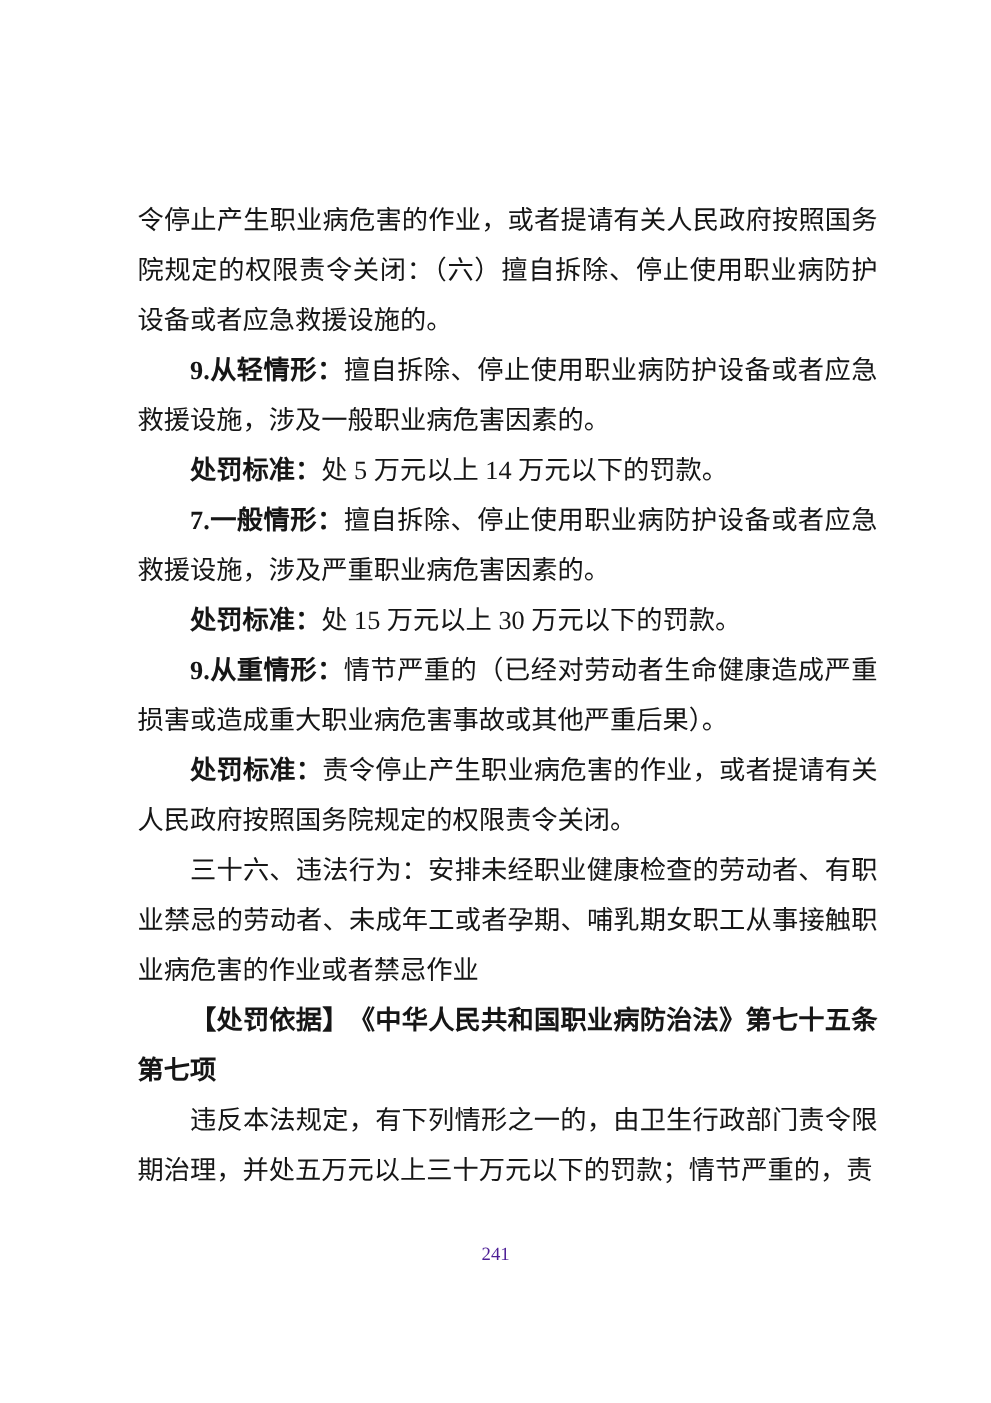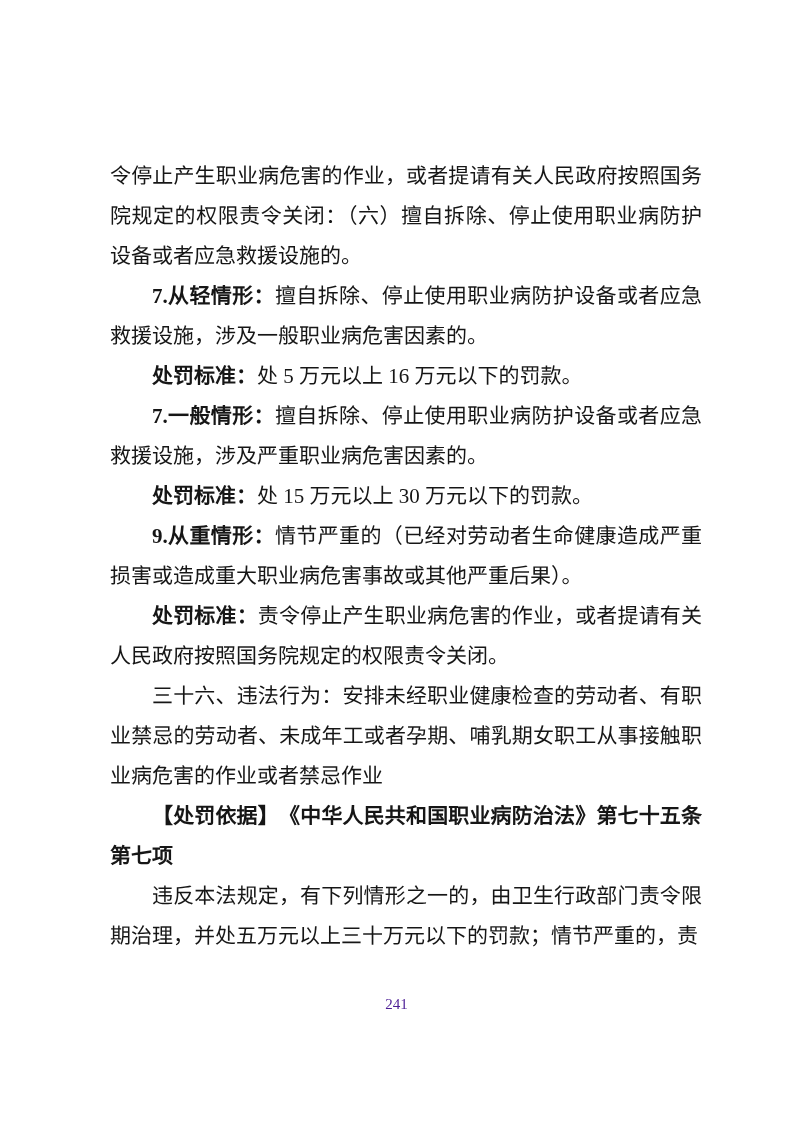--- a/index.html
+++ b/index.html
@@ -42,23 +42,23 @@
 </style>
 </head>
 <body>
 
 <div class="page">
   <div class="content">
 
     <p class="no-indent"><span>令停止产生职业病危害的作业，或者提请有关人民政府按照国务院规定的权限责令关闭：（六）擅自拆除、停止使用职业病防护设备或者应急救援设施的。</span></p>
 
 
-    <p><span class="b">7.从轻情形：</span><span>擅自拆除、停止使用职业病防护设备或者应急救援设施，涉及一般职业病危害因素的。</span></p>
+    <p><span class="b">9.从轻情形：</span><span>擅自拆除、停止使用职业病防护设备或者应急救援设施，涉及一般职业病危害因素的。</span></p>
 
-    <p><span class="b">处罚标准：</span><span>处 5 万元以上 16 万元以下的罚款。</span></p>
+    <p><span class="b">处罚标准：</span><span>处 5 万元以上 14 万元以下的罚款。</span></p>
 
     <p><span class="b">7.一般情形：</span><span>擅自拆除、停止使用职业病防护设备或者应急救援设施，涉及严重职业病危害因素的。</span></p>
 
     <p><span class="b">处罚标准：</span><span>处 15 万元以上 30 万元以下的罚款。</span></p>
 
     <p><span class="b">9.从重情形：</span><span>情节严重的（已经对劳动者生命健康造成严重损害或造成重大职业病危害事故或其他严重后果）。</span></p>
 
     <p><span class="b">处罚标准：</span><span>责令停止产生职业病危害的作业，或者提请有关人民政府按照国务院规定的权限责令关闭。</span></p>
 
     <p><span>三十六、违法行为：安排未经职业健康检查的劳动者、有职业禁忌的劳动者、未成年工或者孕期、哺乳期女职工从事接触职业病危害的作业或者禁忌作业</span></p>

